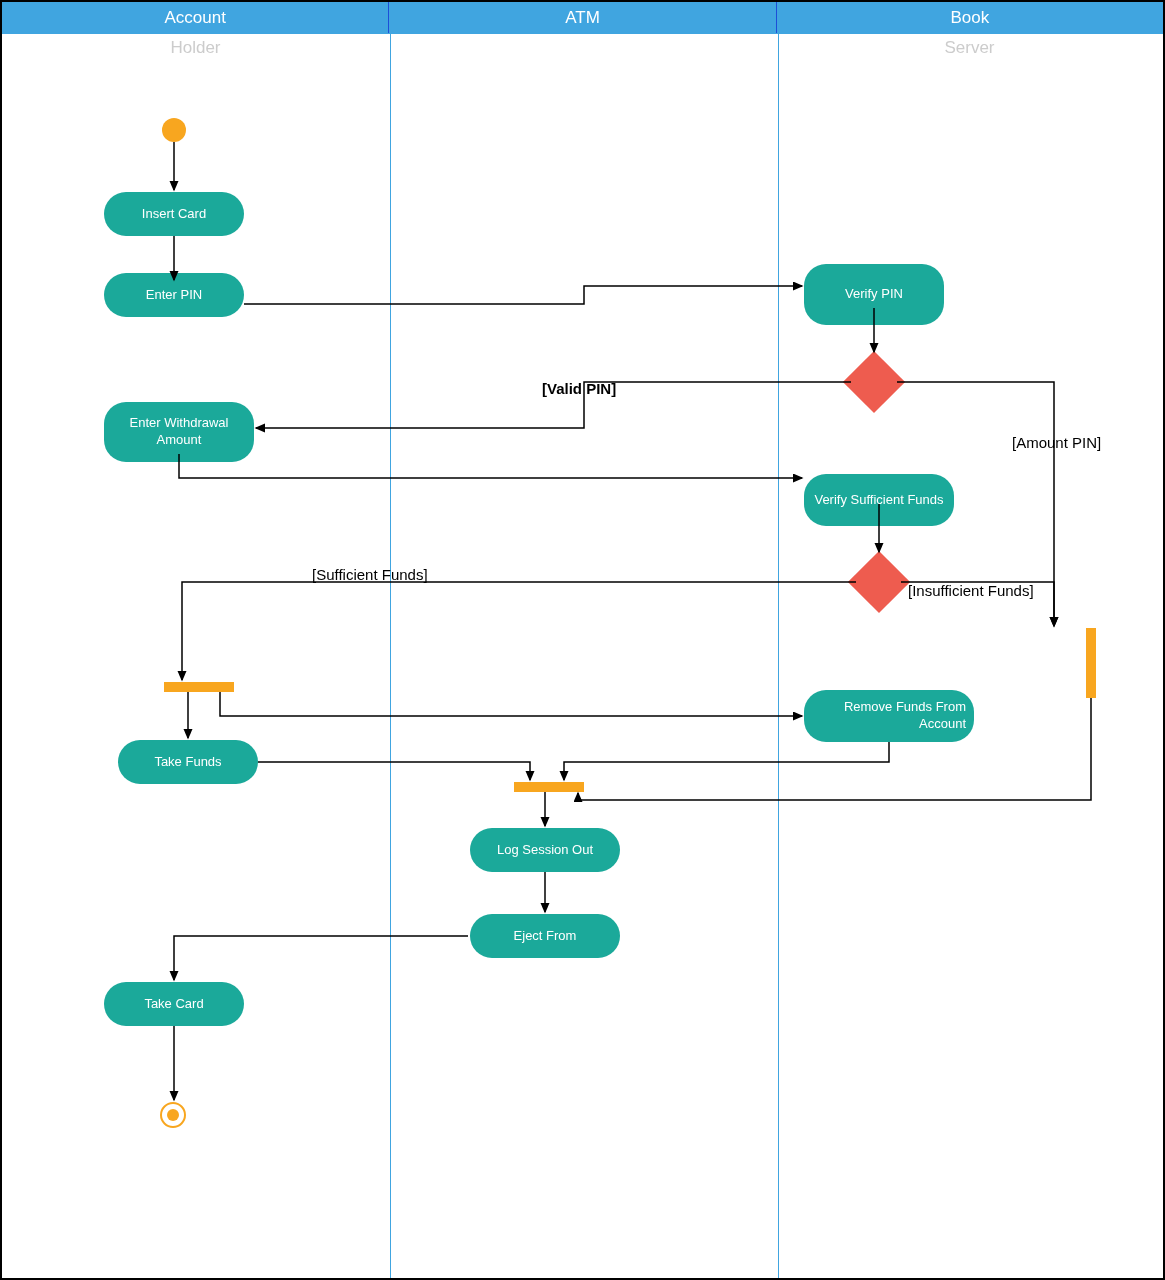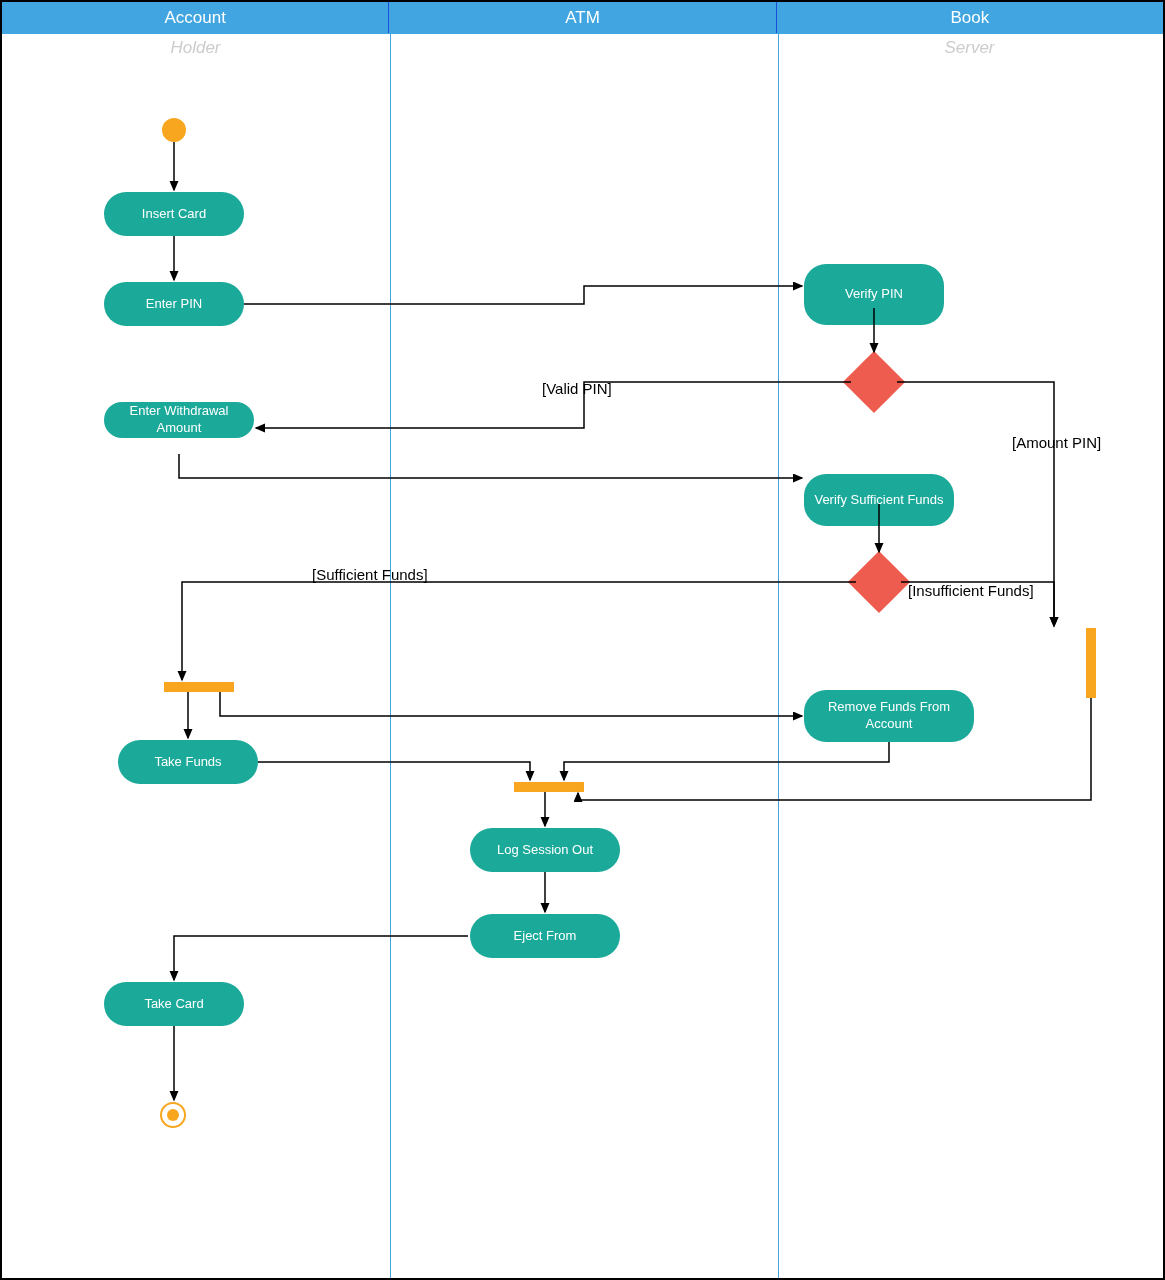--- a/index.html
+++ b/index.html
@@ -30,21 +30,20 @@
     align-items: center;
     justify-content: center;
     border-right: 1px solid #1d4ed8;
   }
   .header-cell:last-child { border-right: none; }
   .subheader-row {
     display: flex;
     position: absolute;
     top: 34px;
     width: 100%;
-    font-style: italic;
   }
   .subheader-cell {
     flex: 1;
     color: #ccc;
     font-size: 17px;
     display: flex;
     align-items: flex-start;
     justify-content: center;
     padding-top: 2px;
   }
@@ -140,38 +139,38 @@
     <div class="subheader-cell"></div>
     <div class="subheader-cell">Server</div>
   </div>
 
   <div class="lane-divider d1"></div>
   <div class="lane-divider d2"></div>
 
   <div class="initial-node" style="left:160px; top:116px;"></div>
 
   <div class="activity-node" style="left:102px; top:190px; width:140px; height:44px;">Insert Card</div>
-  <div class="activity-node" style="left:102px; top:280px; width:140px; height:44px;">Enter PIN</div>
+  <div class="activity-node" style="left:102px; top:271px; width:140px; height:44px;">Enter PIN</div>
   <div class="activity-node" style="left:802px; top:262px; width:140px; height:61px;">Verify PIN</div>
-  <div class="activity-node" style="left:102px; top:400px; width:150px; height:36px;">Enter Withdrawal Amount</div>
+  <div class="activity-node" style="left:102px; top:400px; width:150px; height:60px;">Enter Withdrawal Amount</div>
   <div class="activity-node" style="left:802px; top:472px; width:150px; height:52px;">Verify Sufficient Funds</div>
-  <div class="activity-node" style="left:802px; top:688px; width:170px; height:52px;">Remove Funds From Account</div>
+  <div class="activity-node" style="left:802px; top:688px; width:170px; height:52px;text-align:right;">Remove Funds From Account</div>
   <div class="activity-node" style="left:116px; top:738px; width:140px; height:44px;">Take Funds</div>
   <div class="activity-node" style="left:468px; top:826px; width:150px; height:44px;">Log Session Out</div>
   <div class="activity-node" style="left:468px; top:912px; width:150px; height:44px;">Eject From</div>
   <div class="activity-node" style="left:102px; top:980px; width:140px; height:44px;">Take Card</div>
 
   <div class="decision-node" style="left:850px; top:358px;"></div>
   <div class="decision-node" style="left:855px; top:558px;"></div>
 
   <div class="fork-bar" style="left:162px; top:680px; width:70px;"></div>
   <div class="fork-bar" style="left:512px; top:780px; width:70px;"></div>
   <div class="fork-bar vertical" style="left:1084px; top:626px; height:70px;"></div>
 
-  <div class="edge-label" style="left:540px; top:378px;">[Valid PIN]</div>
+  <div class="edge-label" style="left:540px; top:378px;font-weight:bold;">[Valid PIN]</div>
   <div class="edge-label" style="left:1010px; top:432px;">[Amount PIN]</div>
   <div class="edge-label" style="left:310px; top:564px;">[Sufficient Funds]</div>
   <div class="edge-label" style="left:906px; top:580px;">[Insufficient Funds]</div>
 
   <div class="final-node" style="left:158px; top:1100px;"></div>
 
   <svg class="arrows">
     <defs>
       <marker id="arrowhead" markerWidth="8" markerHeight="8" refX="6" refY="3" orient="auto">
         <polygon points="0 0, 7 3, 0 6" fill="#000"></polygon>

